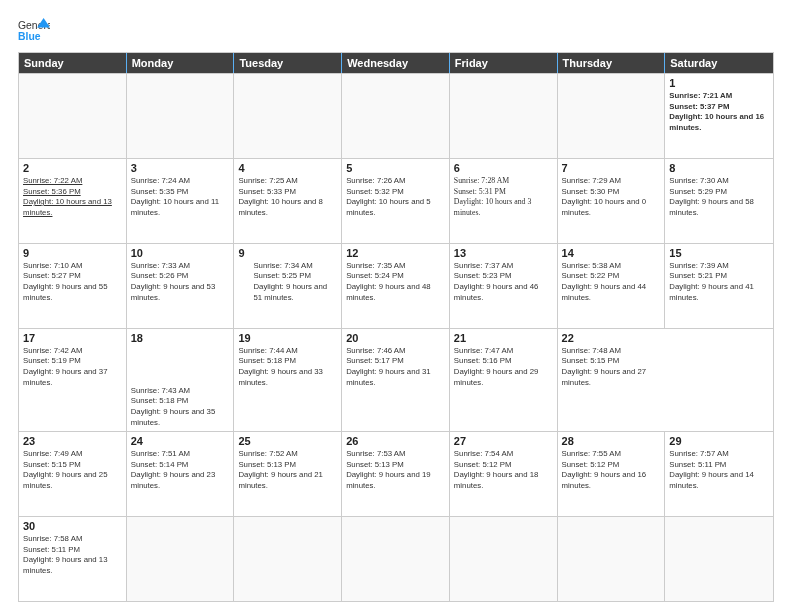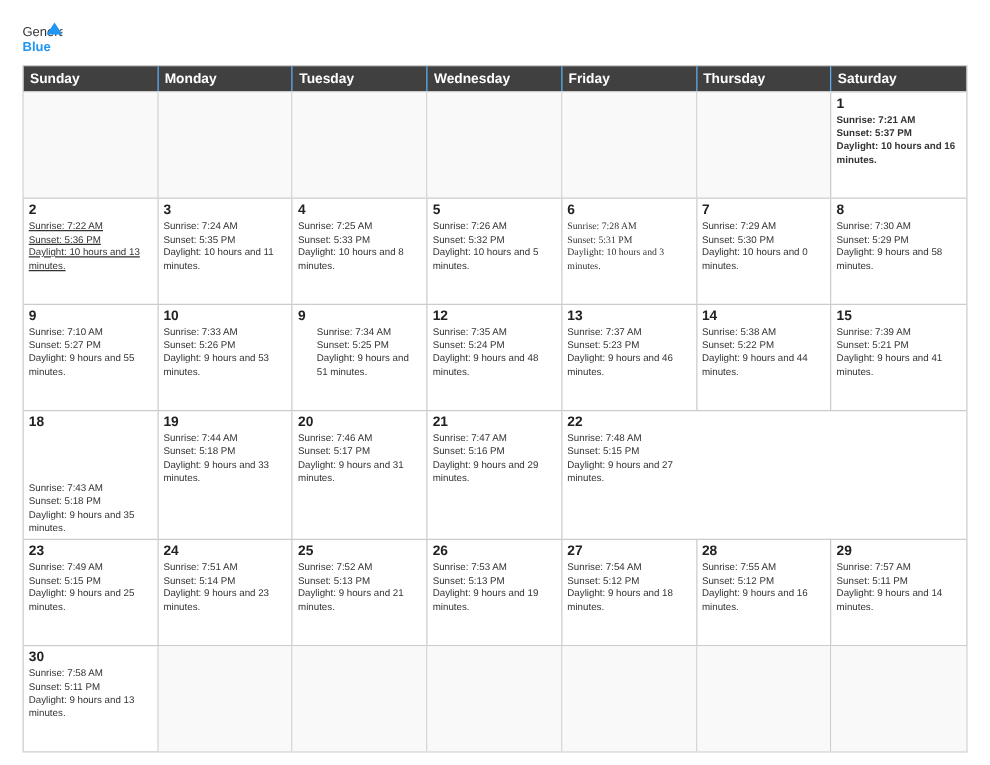--- a/index.html
+++ b/index.html
@@ -227,20 +227,26 @@
           </div>
           <div class="cal-cell">
             <div class="day-num">15</div>
             <div class="cell-info" style="white-space: pre-line;">Sunrise: 7:39 AM
 Sunset: 5:21 PM
 Daylight: 9 hours and 41 minutes.</div>
           </div>
         </div>
         <div class="cal-row">
           <div class="cal-cell">
+            <div class="day-num">17</div>
+            <div class="cell-info" style="white-space: pre-line;">Sunrise: 7:42 AM
+Sunset: 5:19 PM
+Daylight: 9 hours and 37 minutes.</div>
+          </div>
+          <div class="cal-cell">
             <div class="day-num">18</div>
             <div class="cell-info" style="white-space: pre-line; margin-top: 40px;">Sunrise: 7:43 AM
 Sunset: 5:18 PM
 Daylight: 9 hours and 35 minutes.</div>
           </div>
           <div class="cal-cell">
             <div class="day-num">19</div>
             <div class="cell-info" style="white-space: pre-line;">Sunrise: 7:44 AM
 Sunset: 5:18 PM
 Daylight: 9 hours and 33 minutes.</div>

